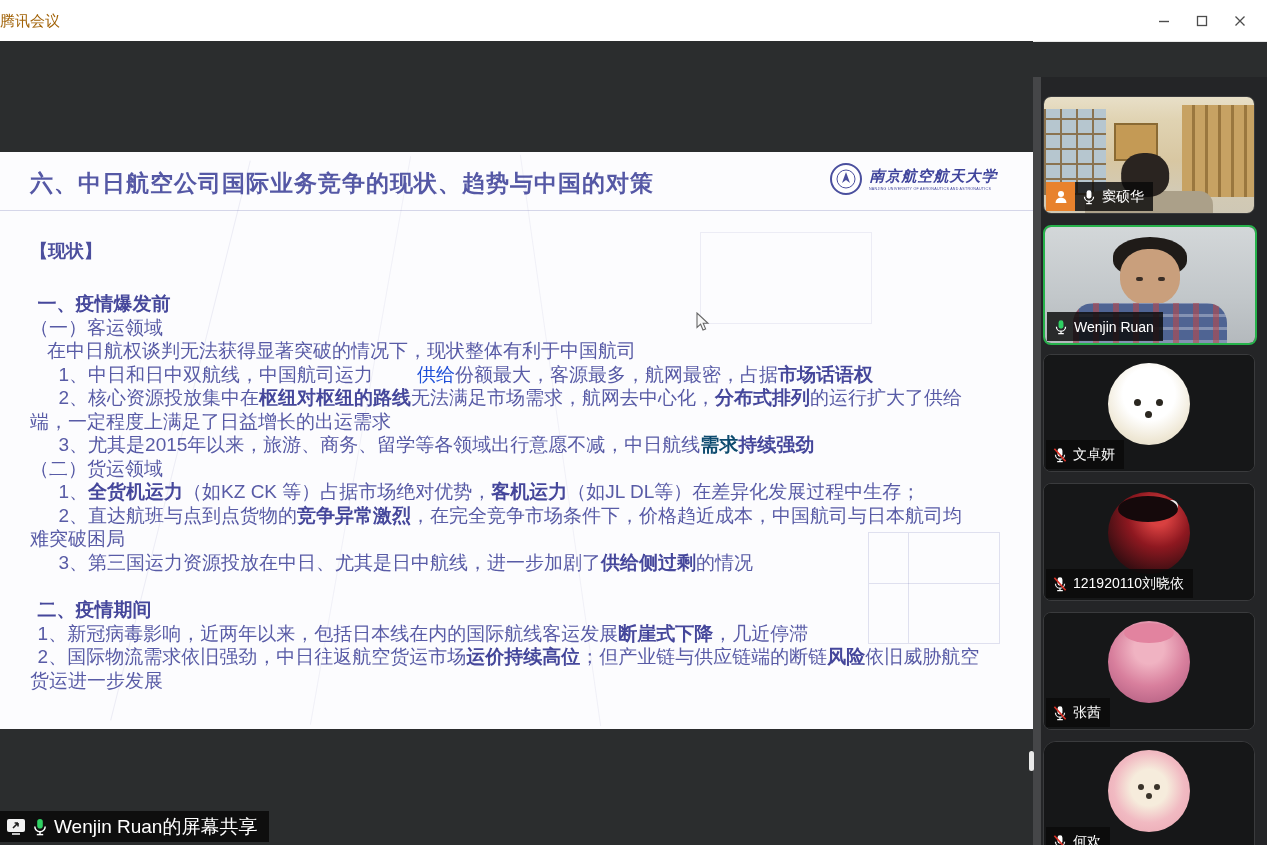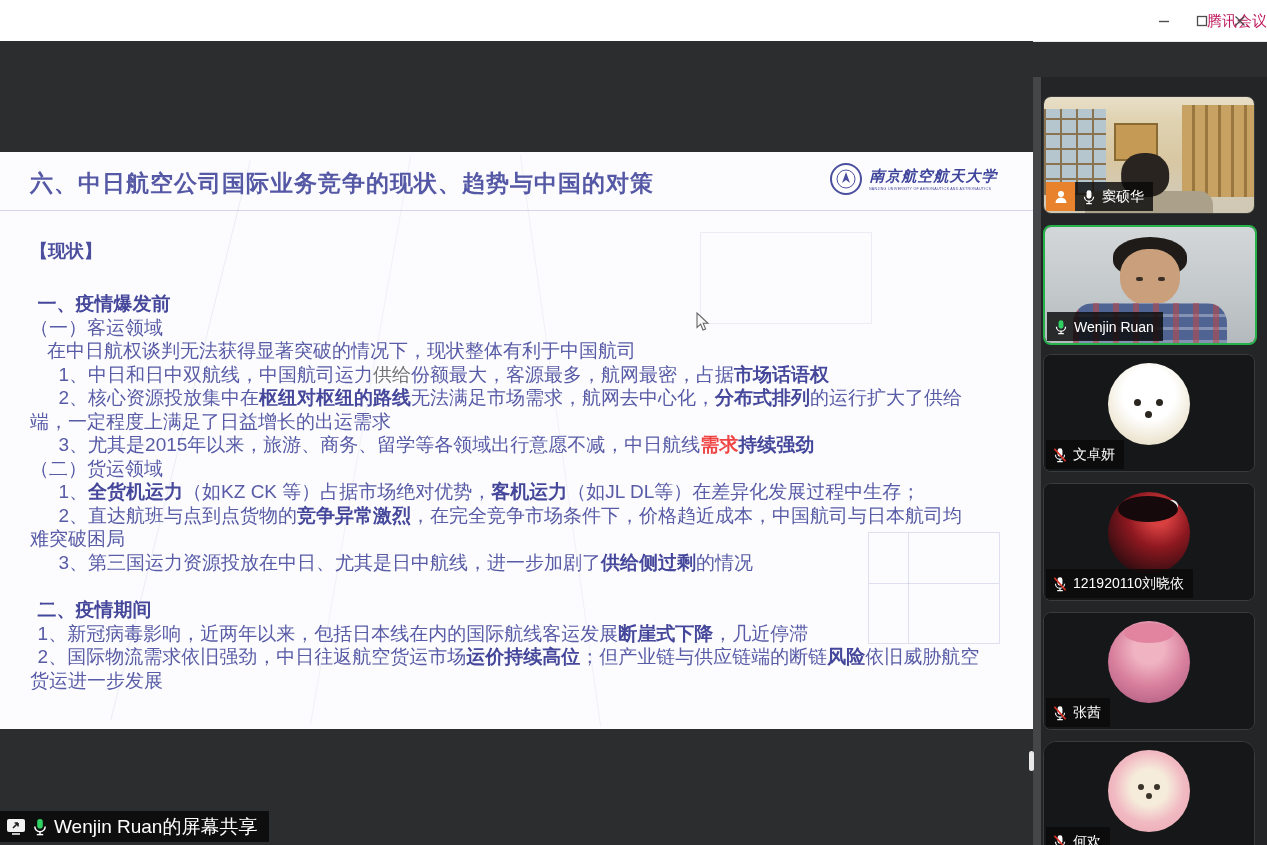--- a/index.html
+++ b/index.html
@@ -3,21 +3,21 @@
 <meta charset="utf-8">
 <style>
   html,body{margin:0;padding:0;background:#888;}
   .app{position:relative;width:1267px;height:845px;overflow:hidden;
        font-family:"Liberation Sans","DejaVu Sans",sans-serif;background:#2b2d2e;}
 
   
   .titlebar{position:absolute;left:0;top:0;width:1267px;height:41px;background:#ffffff;
             border-bottom:1px solid #e8e8e8;}
   .tb-title{position:absolute;left:0;right:0;top:0;height:52px;line-height:41px;
-            text-align:right;font-size:15px;color:#be185d;}
+            text-align:left;font-size:15px;color:#a16207;}
   .tb-controls{position:absolute;right:8px;top:0;height:41px;display:flex;align-items:center;}
   .wc{width:38px;height:30px;display:flex;align-items:center;justify-content:center;cursor:default;}
   .wc svg{display:block;}
 
   
   .stage{position:absolute;left:0;top:41px;width:1033px;height:804px;background:#2b2d2e;}
   .slide{position:absolute;left:0;top:111px;width:1033px;height:577px;background:#fcfcfe;overflow:hidden;}
 
   
   .wm{position:absolute;pointer-events:none;}
@@ -37,22 +37,22 @@
   .logo{position:absolute;right:28px;top:10px;display:flex;align-items:center;gap:6px;}
   .logo-text{display:flex;flex-direction:column;align-items:flex-start;}
   .logo-cn{font-family:"DejaVu Serif","Liberation Serif",serif;font-style:italic;font-weight:bold;
            font-size:15px;color:#3f449b;letter-spacing:1px;white-space:nowrap;}
   .logo-en{font-size:4px;color:#3f449b;letter-spacing:.3px;white-space:nowrap;transform:scale(.9);transform-origin:left;}
 
   
   .slide-body{position:absolute;left:30px;top:58px;width:950px;}
   .ln{font-size:19px;line-height:23.5px;color:#585ba6;}
   .ln .b{font-weight:bold;color:#45479b;}
-  .ln .r{color:#737373;}
-  .ln .rb{color:#ef4444;font-weight:bold;}
+  .ln .r{color:#1d4ed8;margin-left:44px;}
+  .ln .rb{color:#0c4a6e;font-weight:bold;}
   .h1{font-size:18px;font-weight:bold;color:#4b4e9d;margin:26px 0 26px;line-height:30px;}
   .st{font-weight:bold;color:#45479b;text-indent:.4em;}
   .st2{font-weight:bold;color:#45479b;text-indent:.4em;margin-top:24px;}
   .p0{text-indent:0;}
   .p1{text-indent:.9em;}
   .p2{text-indent:1.5em;}
   .p1b{text-indent:.4em;}
 
   
   .share-badge{position:absolute;left:0;top:770px;height:31px;display:flex;align-items:center;gap:6px;

